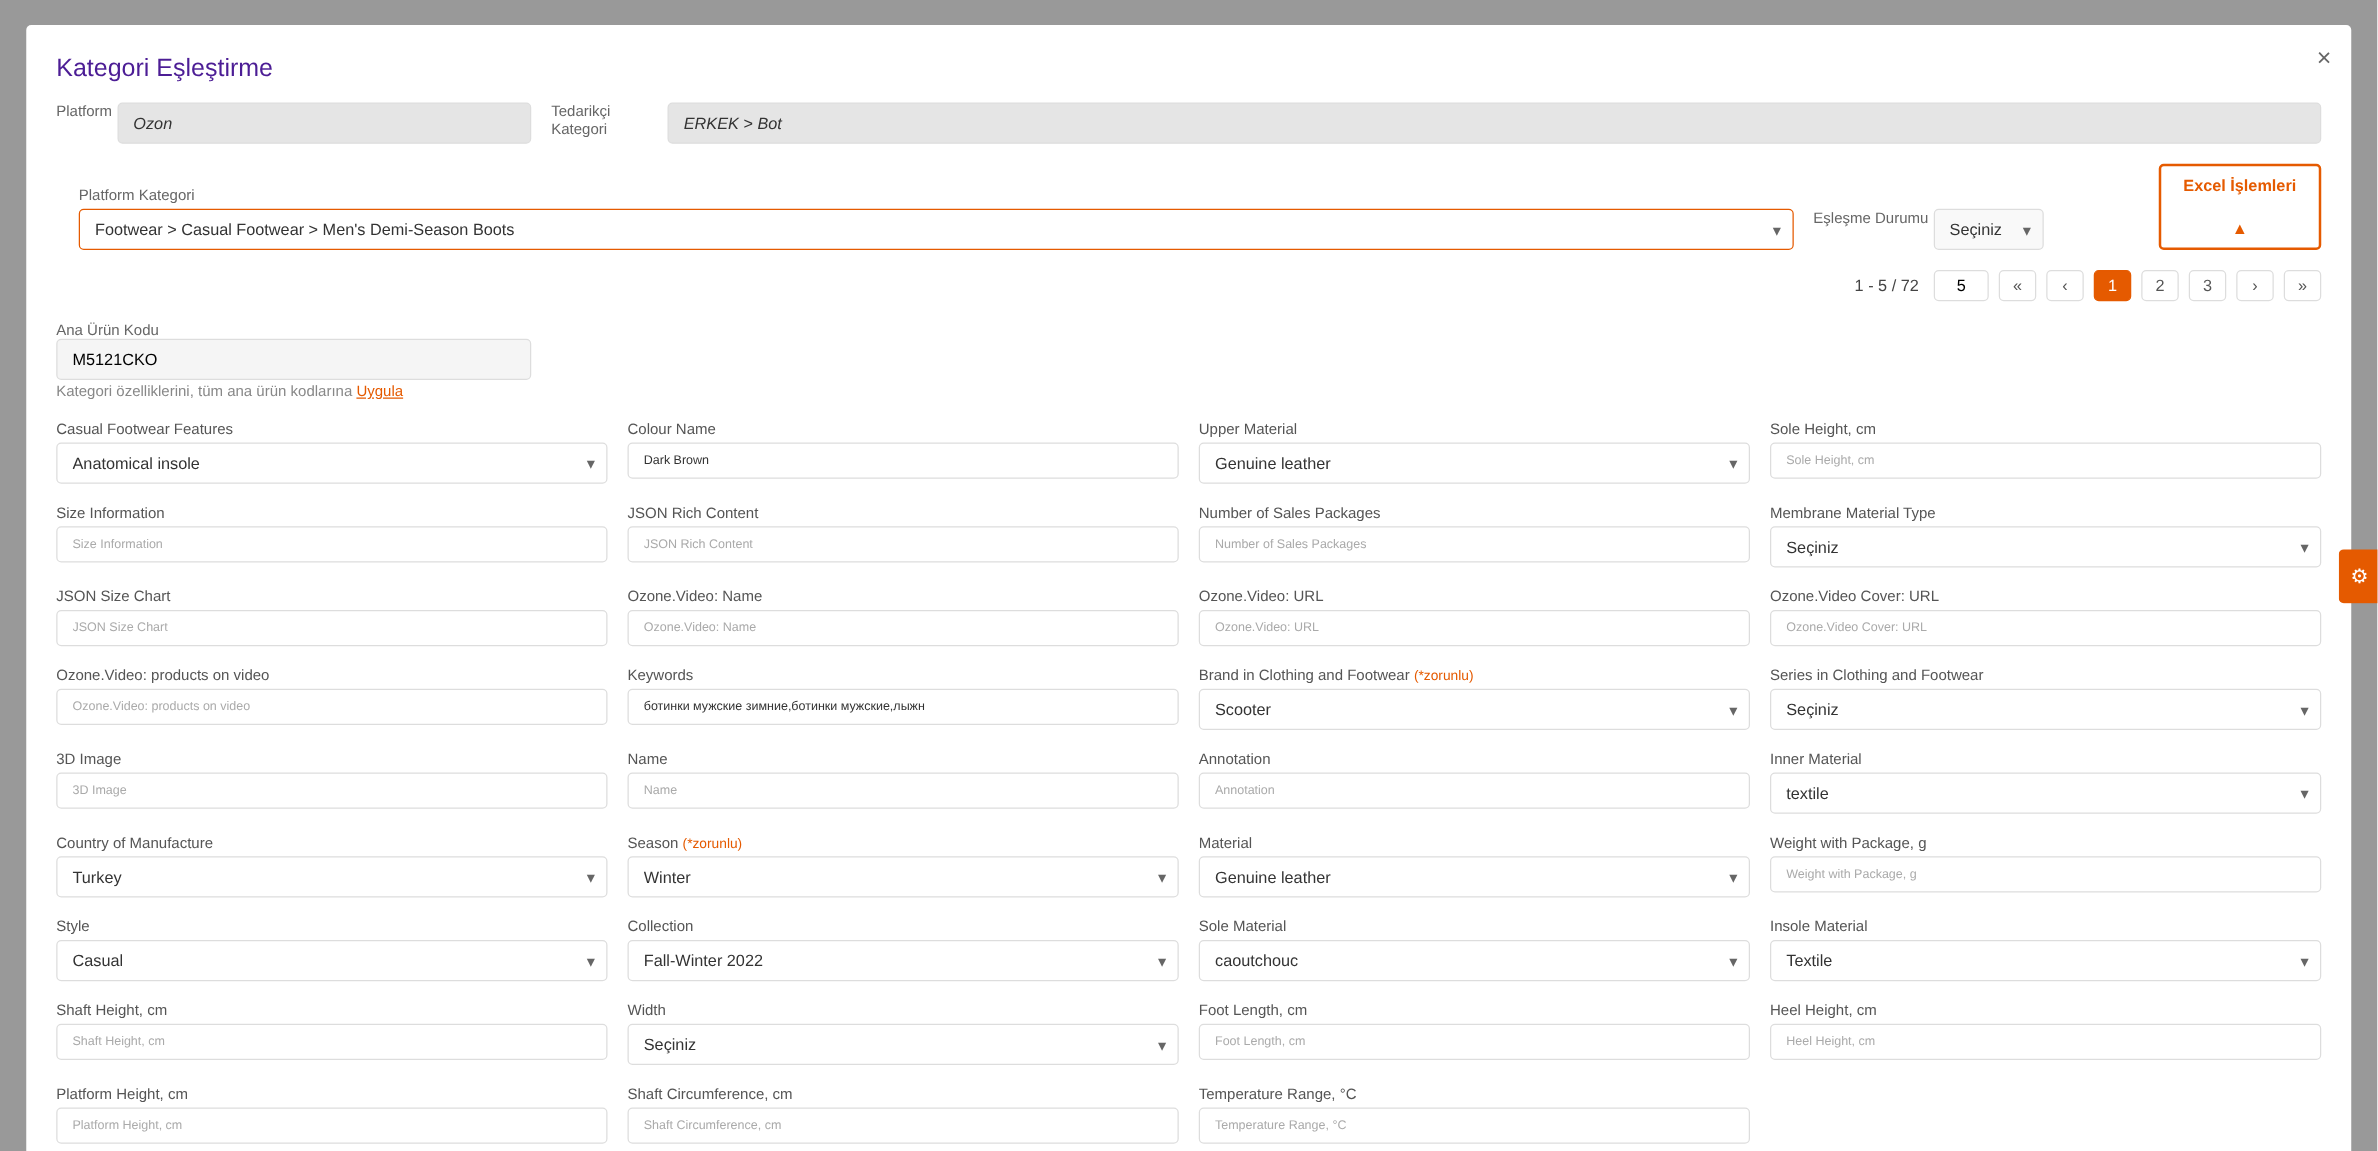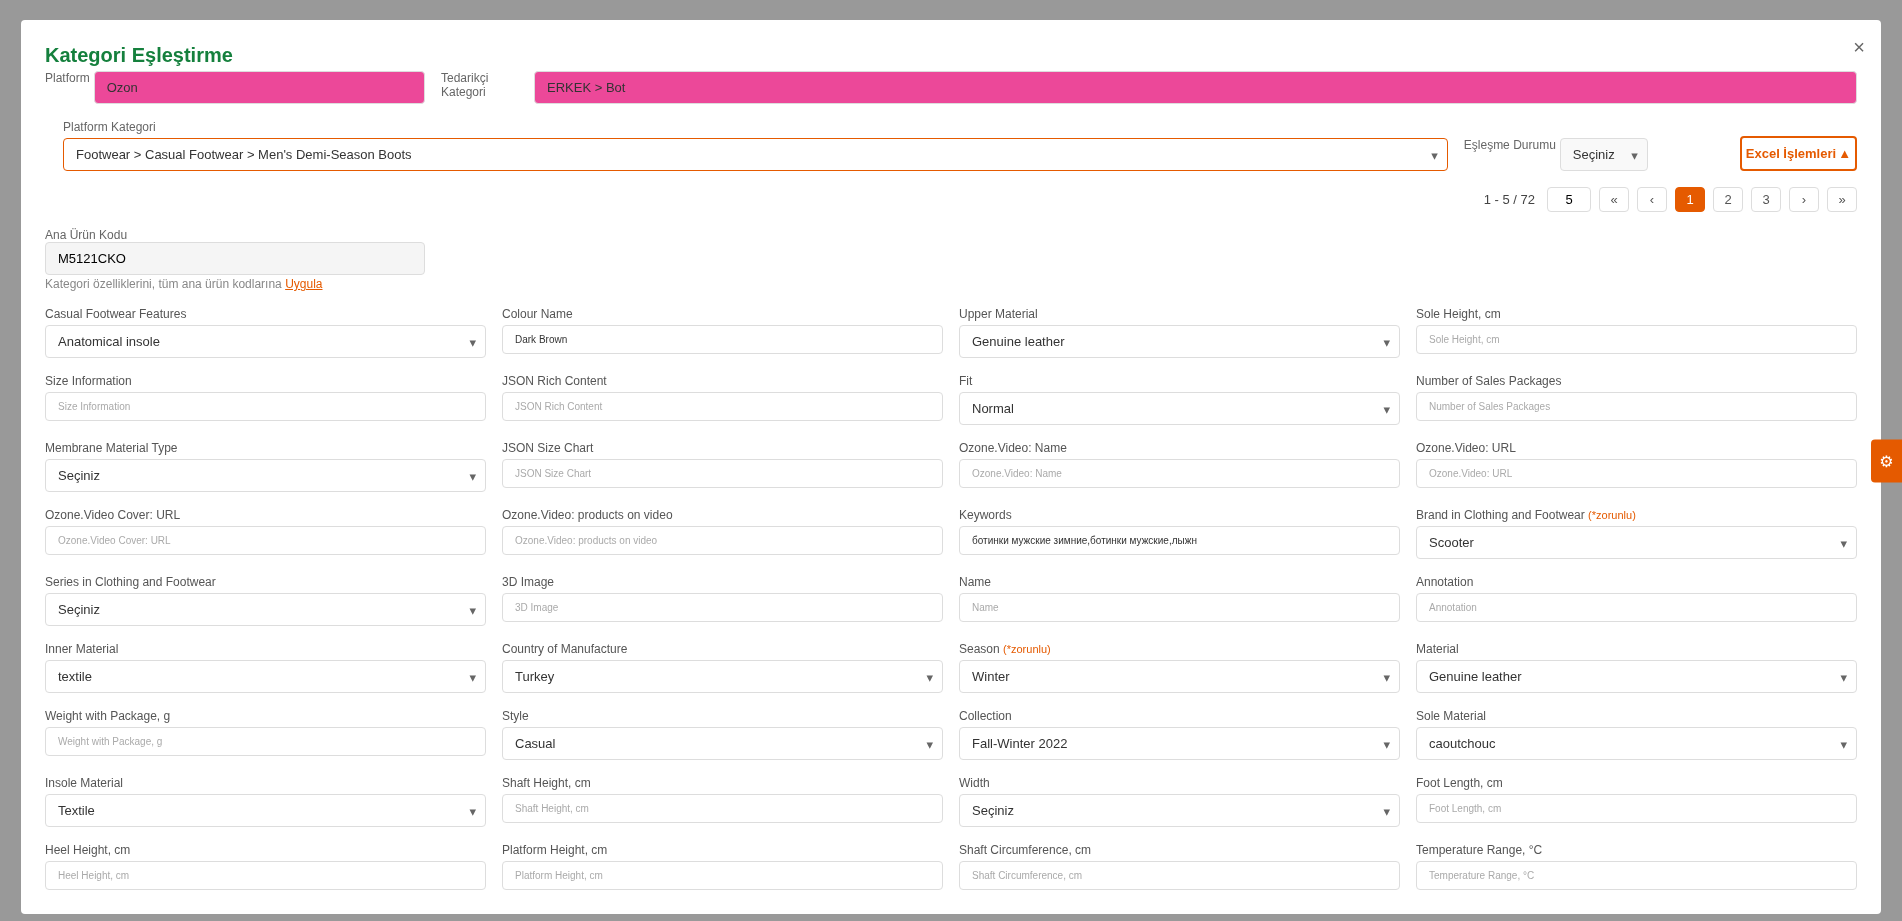--- a/index.html
+++ b/index.html
@@ -1,43 +1,43 @@
 <!DOCTYPE html>
 <html><head>
   <meta charset="utf-8">
   <style>
     * { box-sizing: border-box; margin: 0; padding: 0; }
     body { font-family: -apple-system, BlinkMacSystemFont, 'Segoe UI', Arial, sans-serif; font-size: 13px; background: #fff; color: #333; }
     
     .modal-overlay { width: 1902px; min-height: 921px; background: rgba(0,0,0,0.4); display: flex; align-items: flex-start; justify-content: center; padding: 20px; }
     .modal { background: #fff; width: 1860px; border-radius: 4px; padding: 24px; position: relative; }
     
-    .modal-title { font-size: 20px; font-weight: 700; margin-bottom: 4px; color: #15803d; }
+    .modal-title { font-size: 20px; font-weight: 400; margin-bottom: 15px; color: #4c1d95; }
     .modal-close { position: absolute; top: 16px; right: 16px; background: none; border: none; font-size: 20px; cursor: pointer; color: #666; }
     
     .form-row { display: flex; gap: 16px; margin-bottom: 16px; }
     .form-group { display: flex; flex-direction: row; gap: 4px; }
     .form-group label { font-size: 12px; color: #666; }
     .form-group.platform { width: 380px; }
     .form-group.tedarik { flex: 1; }
     
     .input-field { border: 1px solid #ddd; border-radius: 4px; padding: 8px 12px; font-size: 13px; background: #f9f9f9; color: #333; width: 100%; }
-    .input-field:read-only { background: #ec4899; }
+    .input-field:read-only { background: #e5e5e5; font-style: italic; }
     
     .select-wrapper { position: relative; }
     .select-wrapper select { appearance: none; border: 1px solid #ddd; border-radius: 4px; padding: 8px 32px 8px 12px; font-size: 13px; background: #f9f9f9; color: #333; width: 100%; cursor: pointer; }
     .select-wrapper::after { content: '▾'; position: absolute; right: 10px; top: 50%; transform: translateY(-50%); pointer-events: none; color: #666; }
     
     .platform-kategori-wrapper { position: relative; flex: 1; }
     .platform-kategori-wrapper select { appearance: none; border: 1px solid #e55a00; border-radius: 4px; padding: 8px 32px 8px 12px; font-size: 13px; background: #fff; color: #333; width: 100%; cursor: pointer; }
     .platform-kategori-wrapper::after { content: '▾'; position: absolute; right: 10px; top: 50%; transform: translateY(-50%); pointer-events: none; color: #666; }
     
     .header-row2 { display: flex; gap: 16px; align-items: flex-end; margin-bottom: 16px; }
     
-    .excel-btn { background: #fff; border: 2px solid #e55a00; color: #e55a00; border-radius: 4px; padding: 8px 4px; font-size: 13px; font-weight: 600; cursor: pointer; display: flex; align-items: center; gap: 2px; white-space: nowrap; }
+    .excel-btn { background: #fff; border: 2px solid #e55a00; color: #e55a00; border-radius: 4px; padding: 8px 18px; font-size: 13px; font-weight: 600; cursor: pointer; display: flex; align-items: center; gap: 19px; white-space: nowrap; flex-direction: column; }
     
     .pagination-bar { display: flex; align-items: center; justify-content: flex-end; gap: 8px; margin-bottom: 16px; }
     .pagination-info { font-size: 13px; color: #444; margin-right: 4px; }
     .page-size-input { border: 1px solid #ddd; border-radius: 4px; padding: 4px 8px; width: 44px; font-size: 13px; text-align: center; }
     .page-btn { border: 1px solid #ddd; border-radius: 4px; background: #fff; padding: 4px 8px; cursor: pointer; font-size: 13px; color: #555; min-width: 30px; }
     .page-btn.active { background: #e55a00; color: #fff; border-color: #e55a00; }
     .ana-urun-input { border: 1px solid #ddd; border-radius: 4px; padding: 8px 12px; font-size: 13px; background: #f5f5f5; width: 100%; }
     .uygula-text { font-size: 12px; color: #888; margin-top: 2px; }
     .uygula-link { color: #e55a00; text-decoration: underline; cursor: pointer; }
     
@@ -138,24 +138,20 @@
         </div>
         <div class="field-group">
           <div class="field-label">Size Information</div>
           <input type="text" class="field-input" placeholder="Size Information" style="">
         </div>
         <div class="field-group">
           <div class="field-label">JSON Rich Content</div>
           <input type="text" class="field-input" placeholder="JSON Rich Content" style="">
         </div>
         <div class="field-group">
-          <div class="field-label">Fit</div>
-          <div class="field-select-wrapper"><select><option>Normal</option><option>Slim</option><option>Wide</option></select></div>
-        </div>
-        <div class="field-group">
           <div class="field-label">Number of Sales Packages</div>
           <input type="text" class="field-input" placeholder="Number of Sales Packages" style="">
         </div>
         <div class="field-group">
           <div class="field-label">Membrane Material Type</div>
           <div class="field-select-wrapper"><select><option>Seçiniz</option></select></div>
         </div>
         <div class="field-group">
           <div class="field-label">JSON Size Chart</div>
           <input type="text" class="field-input" placeholder="JSON Size Chart" style="">

